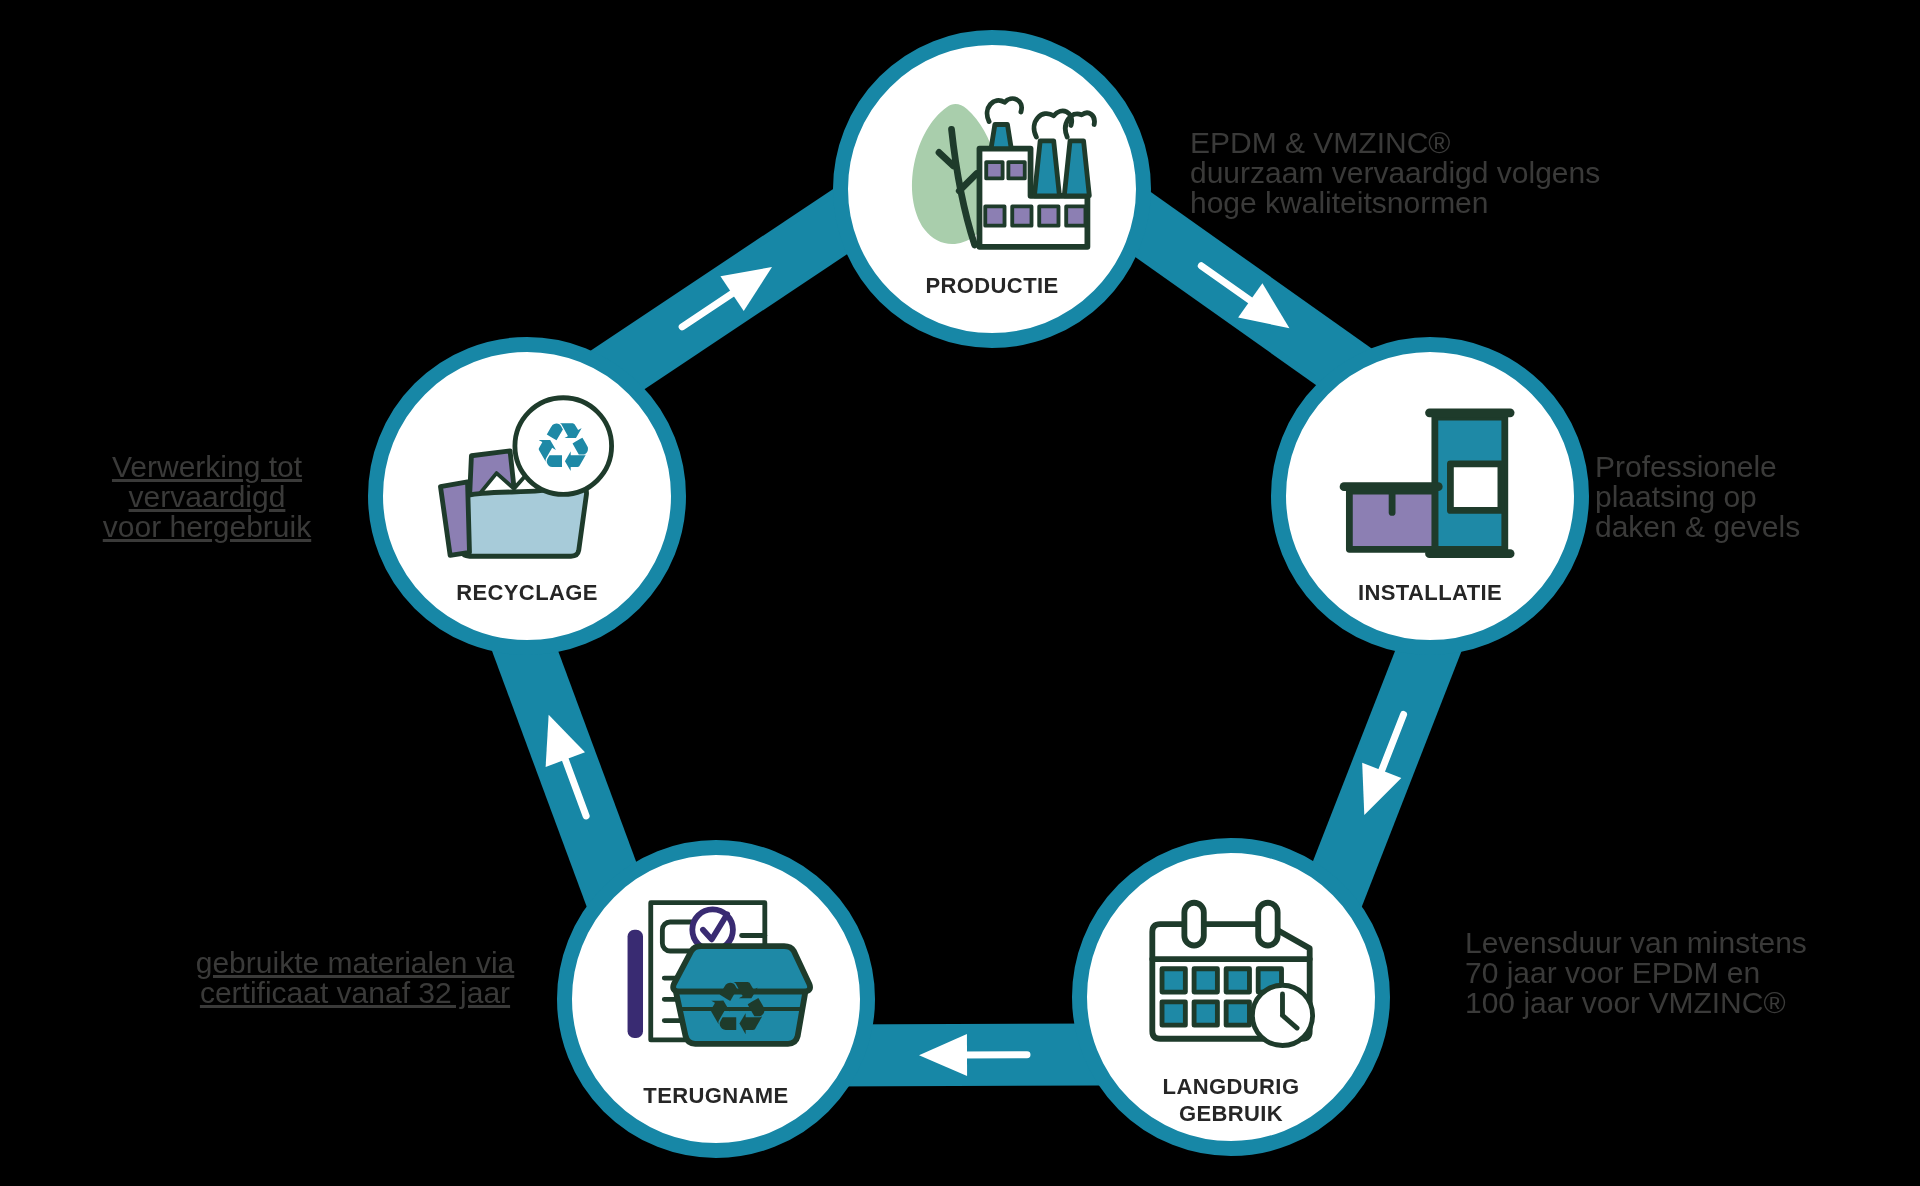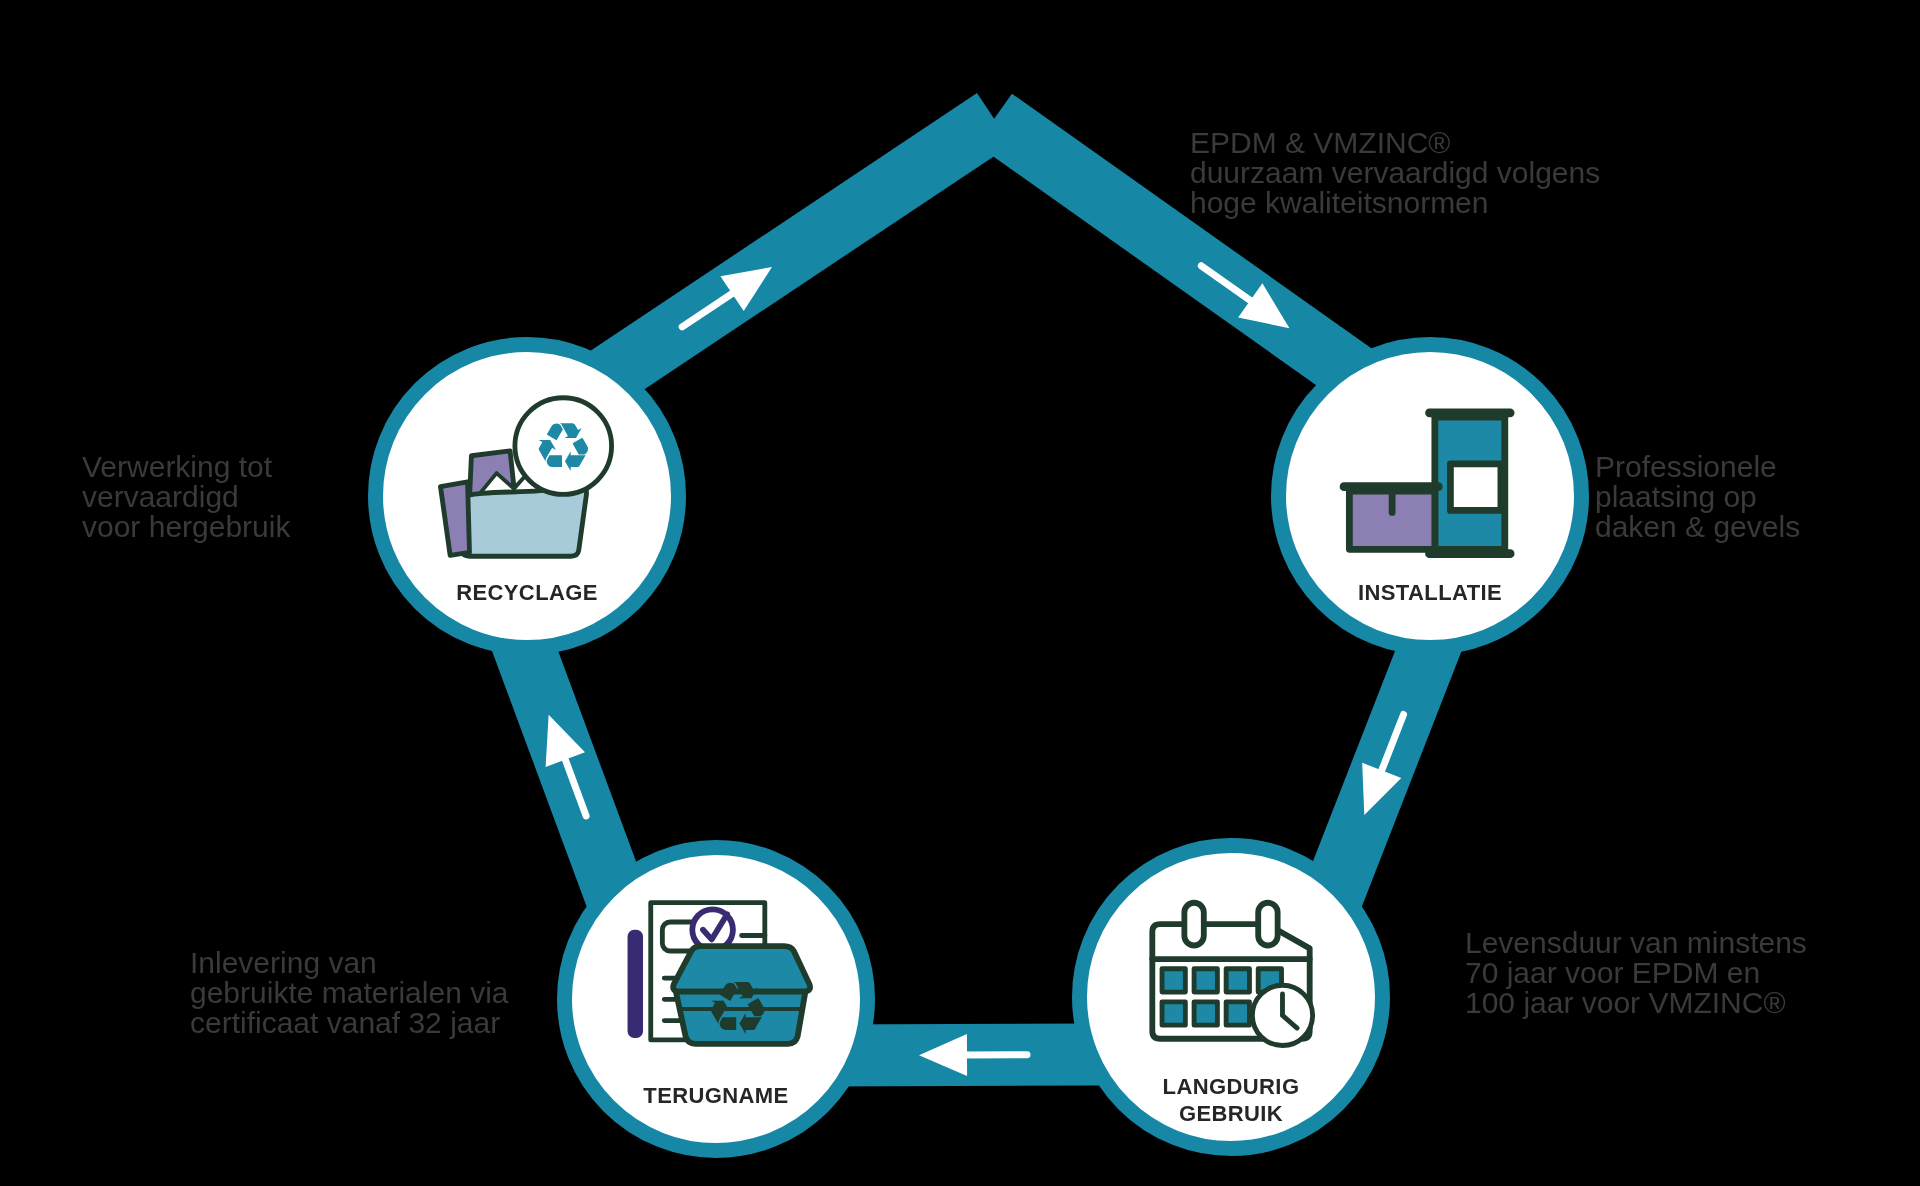--- a/index.html
+++ b/index.html
@@ -48,21 +48,21 @@
   }
   .node-label.two-line{bottom:14px;line-height:27px;}
   
   .annotation{
     position:absolute;
     z-index:3;
     font-size:30px;
     line-height:30px;
     color:var(--annotation-text,#3A3A39);
   }
-  .annotation.align-right{text-align:left;}
+  .annotation.align-right{text-align:center;text-decoration:underline;}
   
   .s-dark{stroke:var(--outline,#1E3B2B);stroke-linejoin:round;stroke-linecap:round;}
   .s-dpurple{stroke:var(--purple-dark,#392B72);stroke-linejoin:round;stroke-linecap:round;}
   .f-white{fill:#fff;}
   .f-teal{fill:var(--teal-icon,#1E89A6);}
   .f-purple{fill:var(--purple,#8C7FB3);}
   .f-dpurple{fill:var(--purple-dark,#392B72);}
   .f-lblue{fill:var(--blue-light,#A7CBD9);}
   .f-lgreen{fill:var(--green-leaf,#A9CEAC);}
   .f-dark{fill:var(--outline,#1E3B2B);}
@@ -101,20 +101,40 @@
     </svg>
   </div>
 
   <div class="band" style="left:675px;top:1025px;width:620px;transform:rotate(-110.31deg);">
     <svg class="arrow-svg" width="120" height="52" viewBox="0 0 120 52">
       <path class="arrow-shaft" d="M6,26 H72"></path>
         <polygon class="arrow-head" points="66,5 114,26 66,47"></polygon>
     </svg>
   </div>
 
+  <div class="node" style="left:833px;top:30px;">
+    <svg class="node-icon" width="212" height="188" viewBox="0 0 220 195">
+      <path class="f-lgreen" d="M63,25 C30,48 14,115 40,152 C58,176 94,172 110,134 C124,100 112,52 84,27 C77,21 70,20 63,25 Z"></path>
+      <path class="s-dark" fill="none" stroke-width="7" d="M68,48 C72,85 78,125 92,168 M70,86 L55,72 M76,112 L94,94"></path>
+      <path class="f-white s-dark" stroke-width="6" d="M97,170 L97,68 L150,68 L150,117 L209,117 L209,170 Z"></path>
+      <rect class="f-purple s-dark" stroke-width="4" x="104" y="82" width="17" height="17"></rect>
+      <rect class="f-purple s-dark" stroke-width="4" x="127" y="82" width="17" height="17"></rect>
+      <rect class="f-purple s-dark" stroke-width="4" x="103" y="128" width="20" height="20"></rect>
+      <rect class="f-purple s-dark" stroke-width="4" x="131" y="128" width="20" height="20"></rect>
+      <rect class="f-purple s-dark" stroke-width="4" x="159" y="128" width="20" height="20"></rect>
+      <rect class="f-purple s-dark" stroke-width="4" x="187" y="128" width="20" height="20"></rect>
+      <path class="f-teal s-dark" stroke-width="5" d="M109,68 L113,43 L126,43 L130,68 Z"></path>
+      <path class="f-teal s-dark" stroke-width="5" d="M154,117 L160,60 L174,60 L180,117 Z"></path>
+      <path class="f-teal s-dark" stroke-width="5" d="M185,117 L191,60 L205,60 L211,117 Z"></path>
+      <path class="s-dark" fill="none" stroke-width="5" d="M107,40 C100,26 112,13 123,20 C130,12 144,17 140,30"></path>
+      <path class="s-dark" fill="none" stroke-width="5" d="M156,56 C148,40 162,26 174,34 C182,24 196,30 192,44"></path>
+      <path class="s-dark" fill="none" stroke-width="5" d="M188,56 C182,42 192,28 203,33 C210,28 218,33 216,43"></path>
+    </svg>
+    <div class="node-label">PRODUCTIE</div>
+  </div>
 
   <div class="node" style="left:1271px;top:337px;">
     <svg class="node-icon" width="204" height="170" viewBox="0 0 210 175">
       <rect class="f-teal s-dark" stroke-width="7" x="110" y="28" width="72" height="136"></rect>
       <rect class="f-white s-dark" stroke-width="7" x="126" y="76" width="52" height="48"></rect>
       <rect class="f-purple s-dark" stroke-width="7" x="22" y="104" width="88" height="60"></rect>
       <path class="s-dark" fill="none" stroke-width="7" d="M66,104 L66,126"></path>
       <rect class="f-dark" x="100" y="19" width="92" height="9" rx="4.5"></rect>
       <rect class="f-dark" x="100" y="164" width="92" height="9" rx="4.5"></rect>
       <rect class="f-dark" x="12" y="95" width="106" height="9" rx="4.5"></rect>
@@ -185,21 +205,20 @@
     <div>daken &amp; gevels</div>
   </div>
 
   <div class="annotation" style="left:1465px;top:928px;">
     <div>Levensduur van minstens</div>
     <div>70 jaar voor EPDM en</div>
     <div>100 jaar voor VMZINC®</div>
   </div>
 
   <div class="annotation align-right" style="right:1400px;top:948px;width:330px;">
-    <div>Inlevering van</div>
     <div>gebruikte materialen via</div>
     <div>certificaat vanaf 32 jaar</div>
   </div>
 
   <div class="annotation align-right" style="right:1588px;top:452px;width:250px;">
     <div>Verwerking tot</div>
     <div>vervaardigd</div>
     <div>voor hergebruik</div>
   </div>
 

